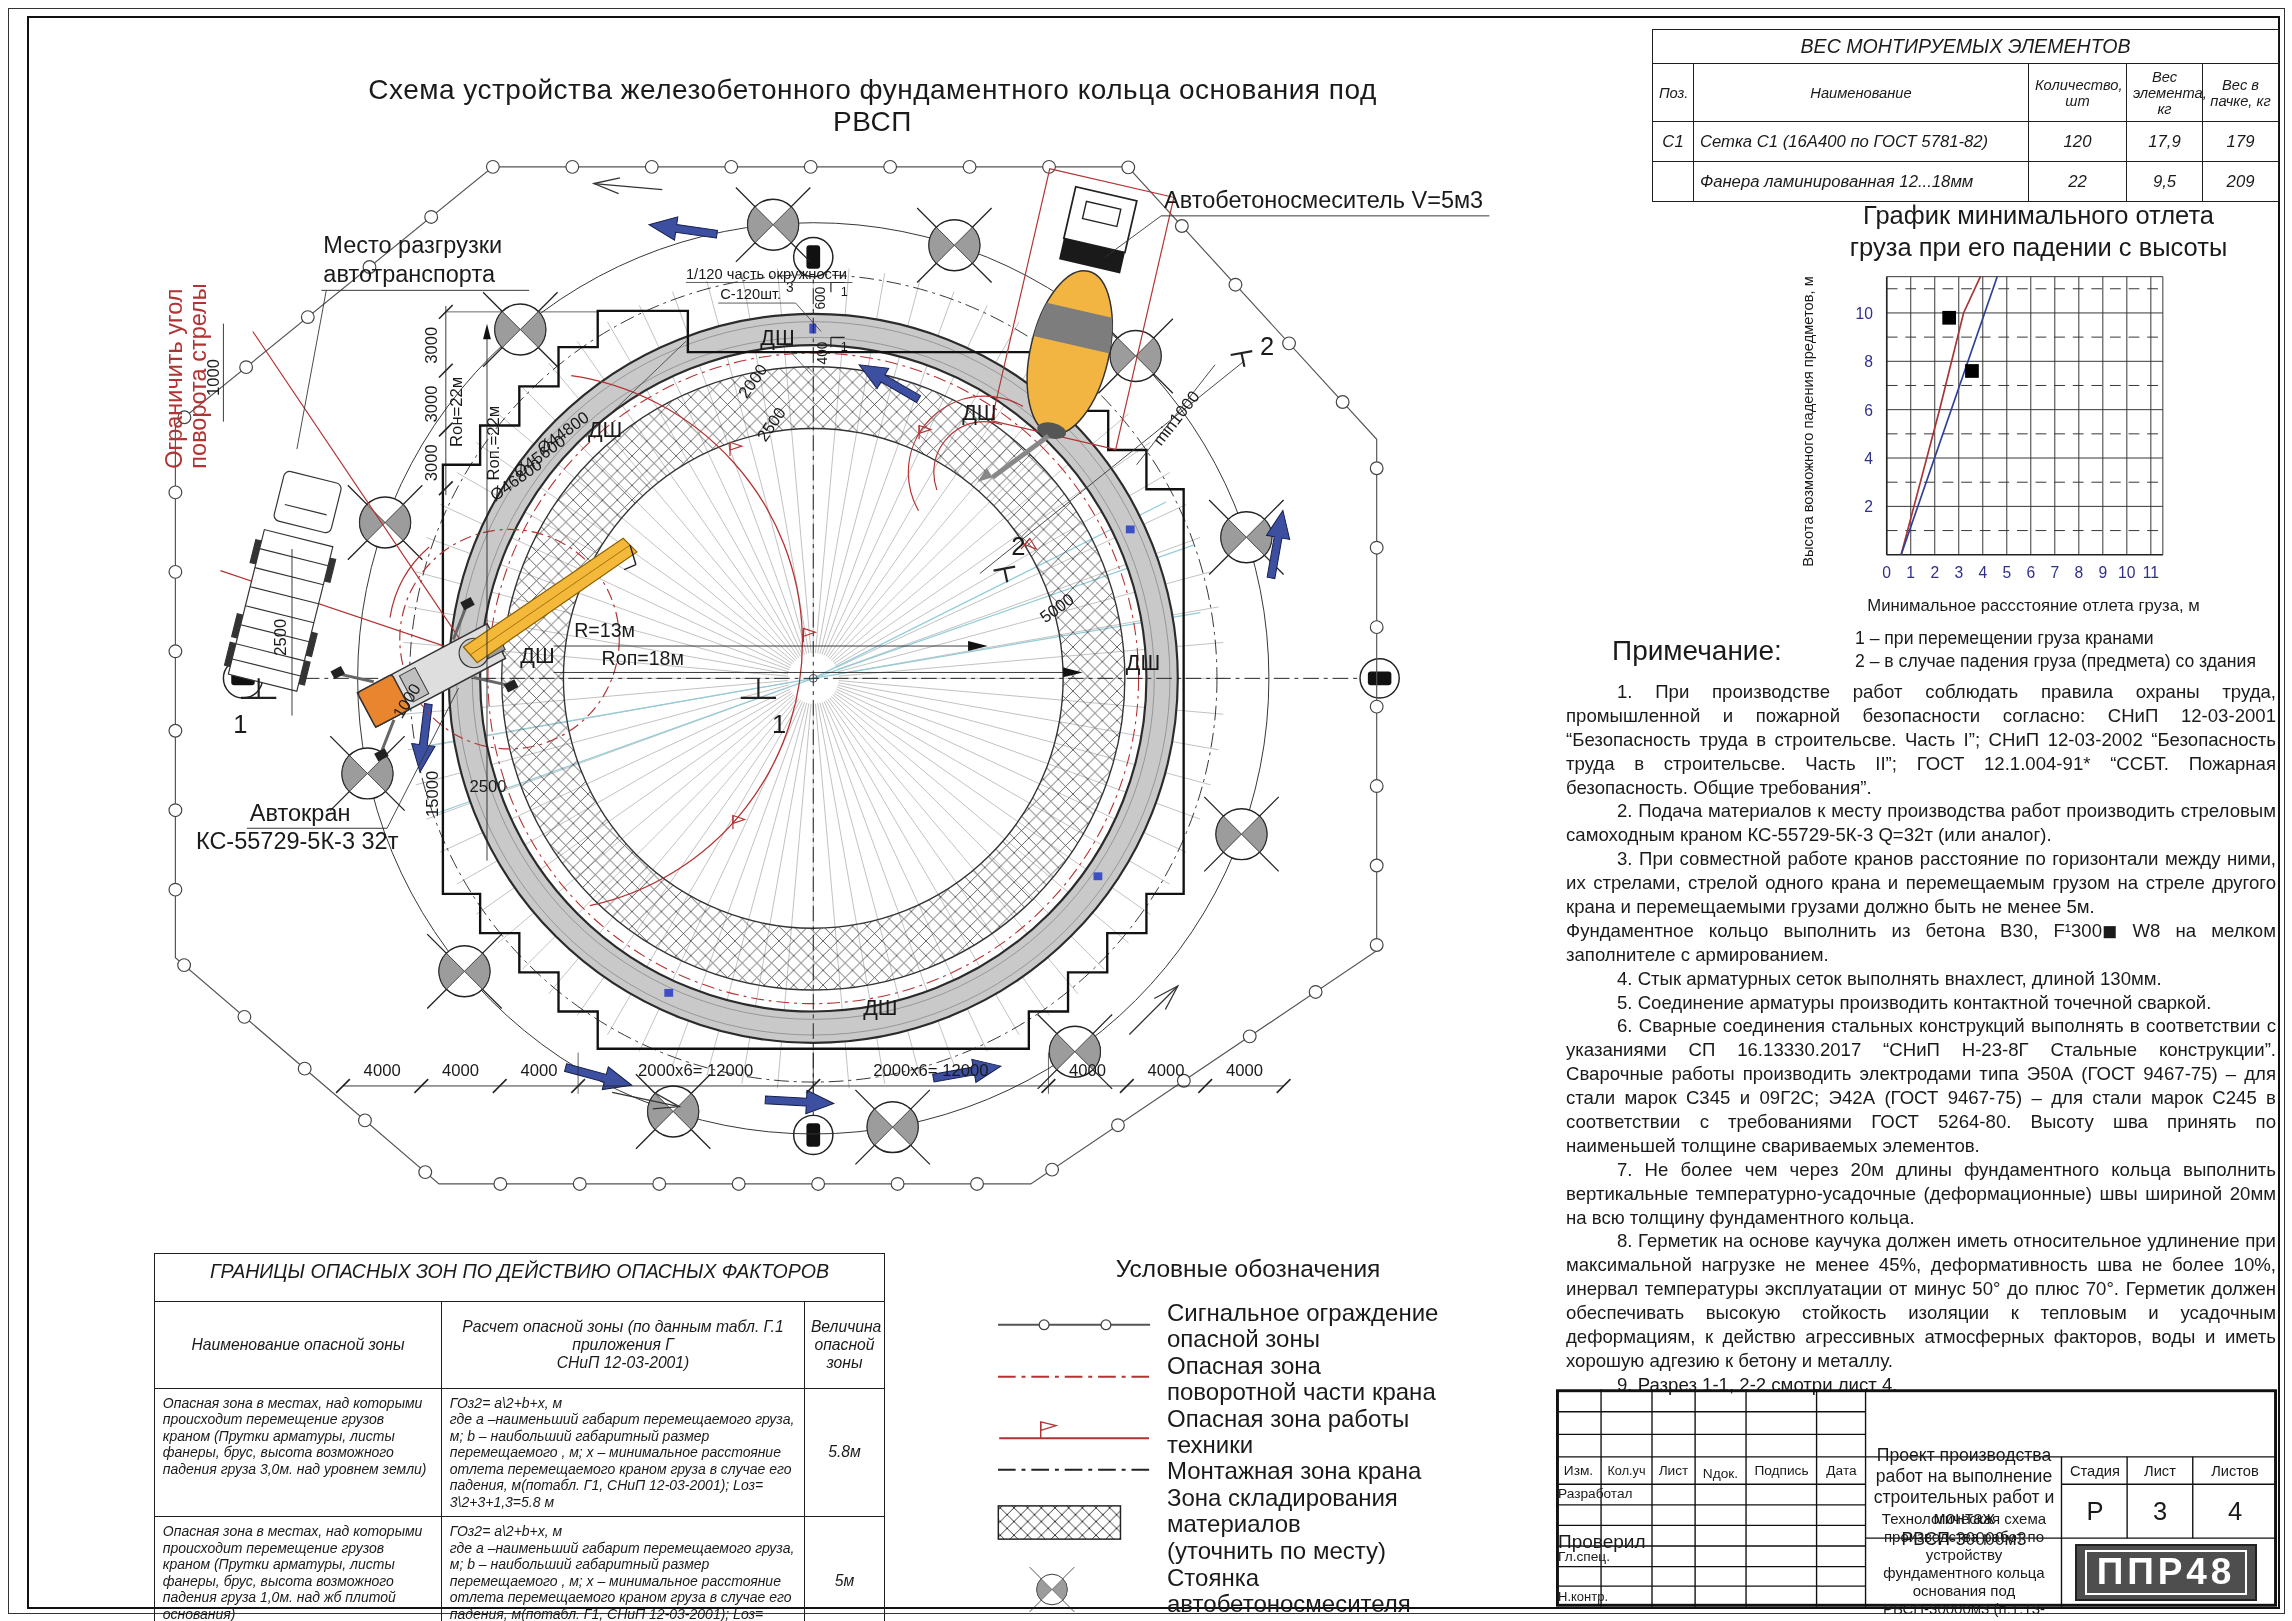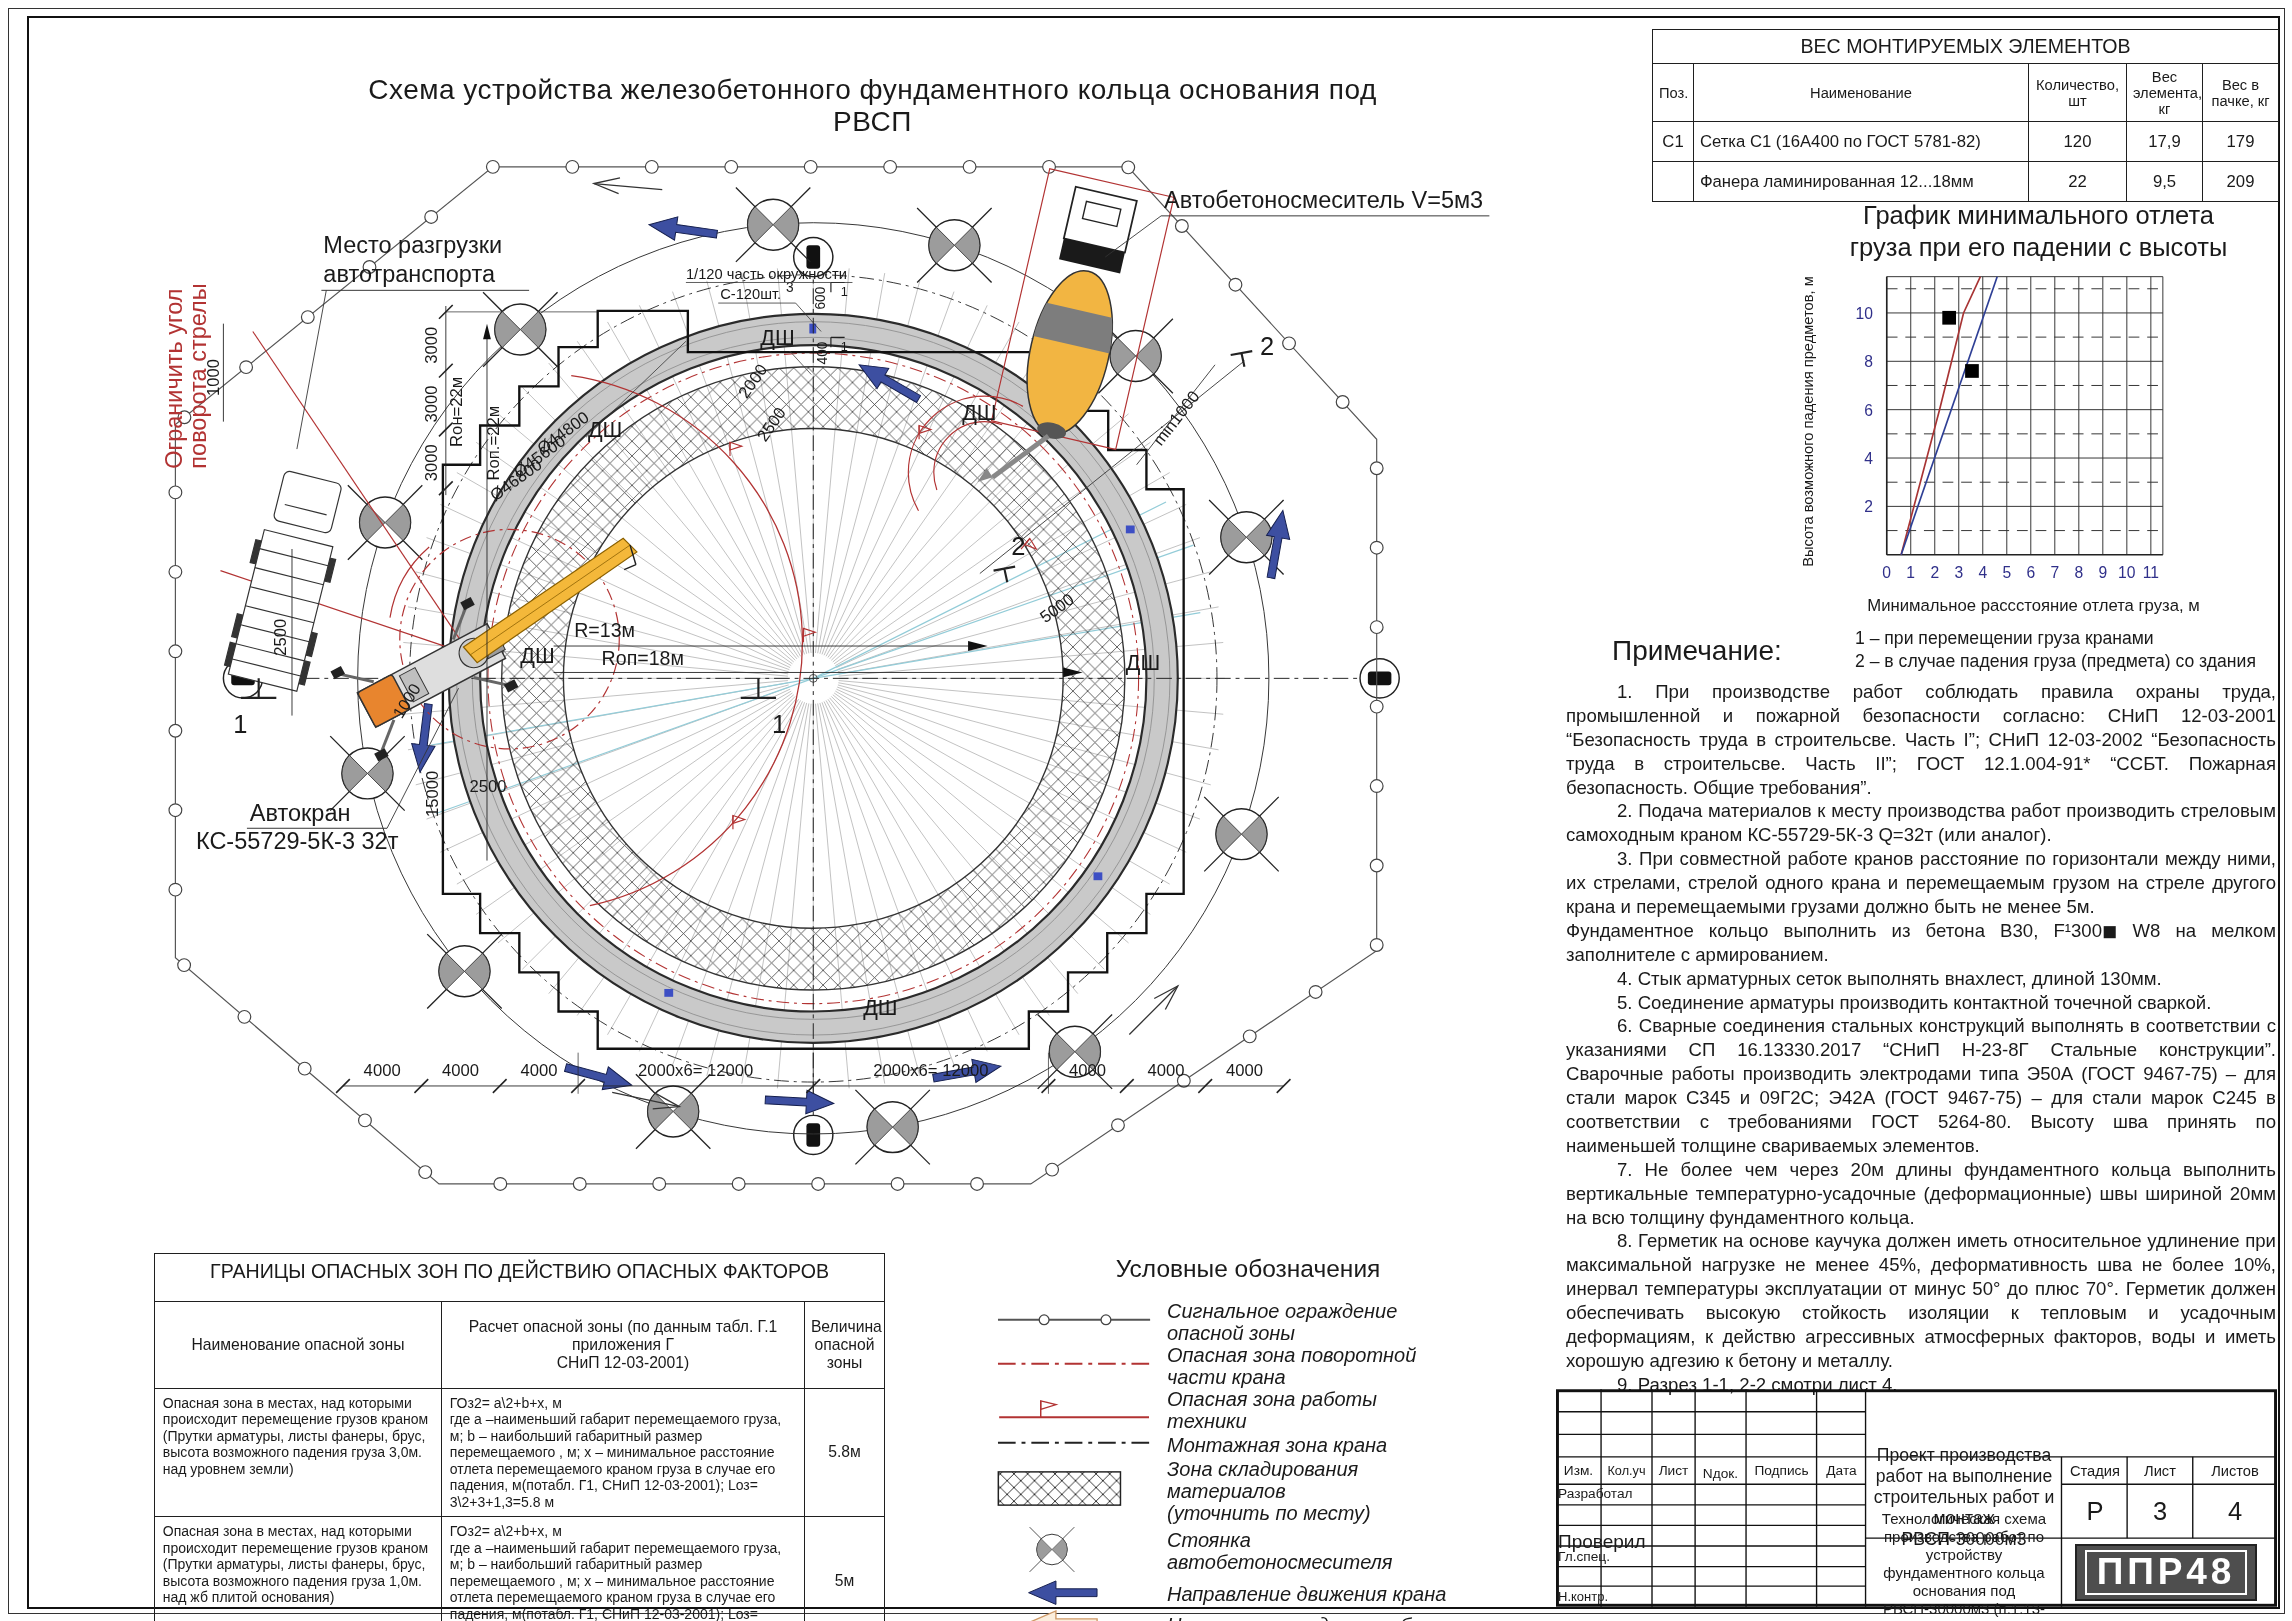--- a/index.html
+++ b/index.html
@@ -4,21 +4,21 @@
 <style>
   html,body{margin:0;padding:0;background:#9a9a9a;}
   .sheet{position:relative;width:2293px;height:1621px;background:#fff;
          font-family:"Liberation Sans",sans-serif;color:#1a1a1a;overflow:hidden;}
   .abs{position:absolute;}
   .frame-outer{left:7.8px;top:7.8px;width:2275px;height:1604px;border:1.5px solid #333;}
   .frame-inner{left:26.5px;top:15.7px;width:2249px;height:1589px;border:2.5px solid #111;}
   .main-title{left:353px;top:74px;width:1039px;text-align:center;font-size:28px;letter-spacing:0.5px;}
   table{border-collapse:collapse;table-layout:fixed;}
   td,th{border:1.6px solid #1f1f1f;padding:1px 5.9px;font-weight:normal;vertical-align:middle;
-        font-family:"Liberation Sans",sans-serif;}
+        font-family:"Liberation Sans",sans-serif;font-style:italic;}
   .pre{white-space:pre-line;}
   .wt{left:1652px;top:29px;width:627px;font-size:16.7px;}
   .wt .cap{font-size:19.6px;text-align:center;height:31px;}
   .wt th{font-size:14.7px;text-align:center;height:55px;}
   .wt td{height:37px;text-align:center;}
   .wt td.nm{text-align:left;}
   .hz{left:154px;top:1253px;width:730px;font-size:14.7px;}
   .hz .cap{font-size:19.6px;text-align:center;height:35px;}
   .hz th{font-size:15.7px;text-align:center;height:84px;}
   .hz td{vertical-align:top;padding:5.9px 7.8px;font-size:14px;line-height:1.18;}
@@ -29,21 +29,21 @@
   .chart-xlab{left:1867px;top:596px;width:333px;font-size:16.7px;text-align:center;}
   .chart-leg{left:1855px;top:627px;font-size:17.6px;line-height:1.3;}
   .notes-head{left:1612px;top:635px;font-size:28px;}
   .notes{left:1566px;top:680px;width:710px;font-size:18.6px;line-height:1.285;text-align:justify;}
   .notes p{margin:0;text-indent:51px;}
   .notes p.ni{text-indent:0;}
   .leg-title{left:1106px;top:1255px;width:284px;text-align:center;font-size:24.5px;}
   .leg{left:993px;top:1300px;width:461px;}
   .leg .row{display:flex;align-items:center;min-height:24.5px;}
   .leg .sym{width:174px;flex:0 0 174px;}
-  .leg .lab{font-size:20px;line-height:1.1;font-style:italic;}
+  .leg .lab{font-size:24px;line-height:1.1;}
   .tb{left:1556px;top:1389px;width:721px;height:218px;}
   .tb .txt{position:absolute;display:flex;align-items:center;justify-content:center;text-align:center;}
   .logo{position:absolute;left:519px;top:155px;width:182px;height:57px;background:#4e4e4e;
         border:2px solid #222;box-sizing:border-box;display:flex;align-items:center;justify-content:center;}
   .logo .in{border:2.5px solid #fff;padding:1px 9.8px;color:#fff;font-size:37px;font-weight:bold;
         letter-spacing:3.9px;line-height:1.05;}
   svg text{font-family:"Liberation Sans",sans-serif;fill:#1a1a1a;}
   .dim{font-size:17px;text-anchor:middle;}
   .dimS{font-size:14px;text-anchor:middle;}
   .lbl{font-size:24px;}

